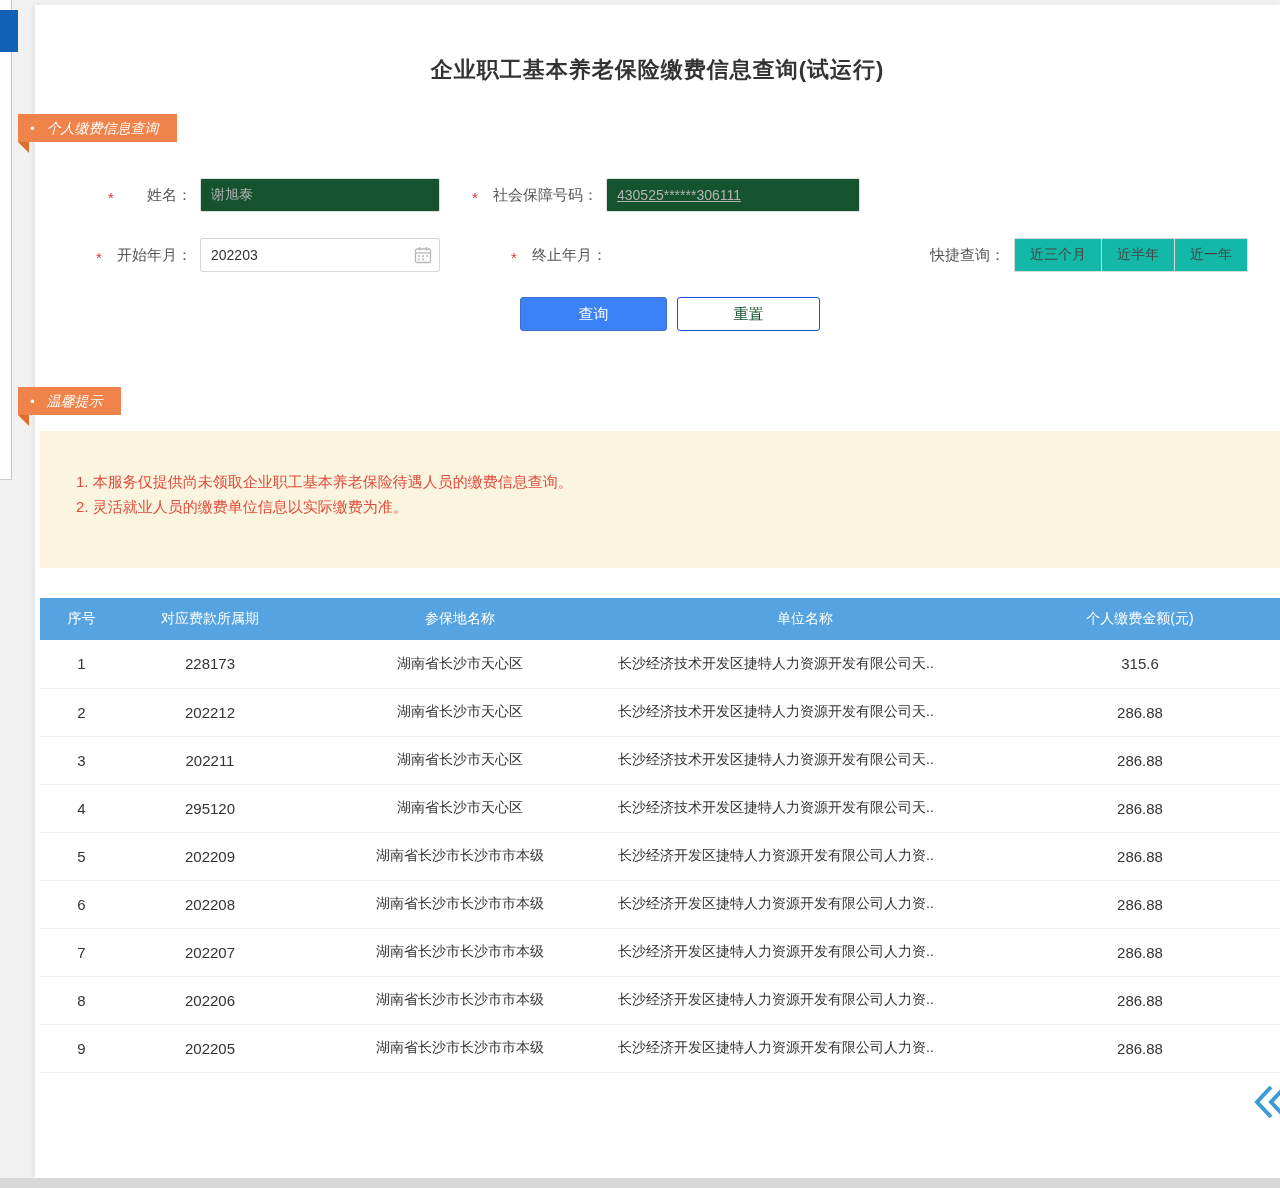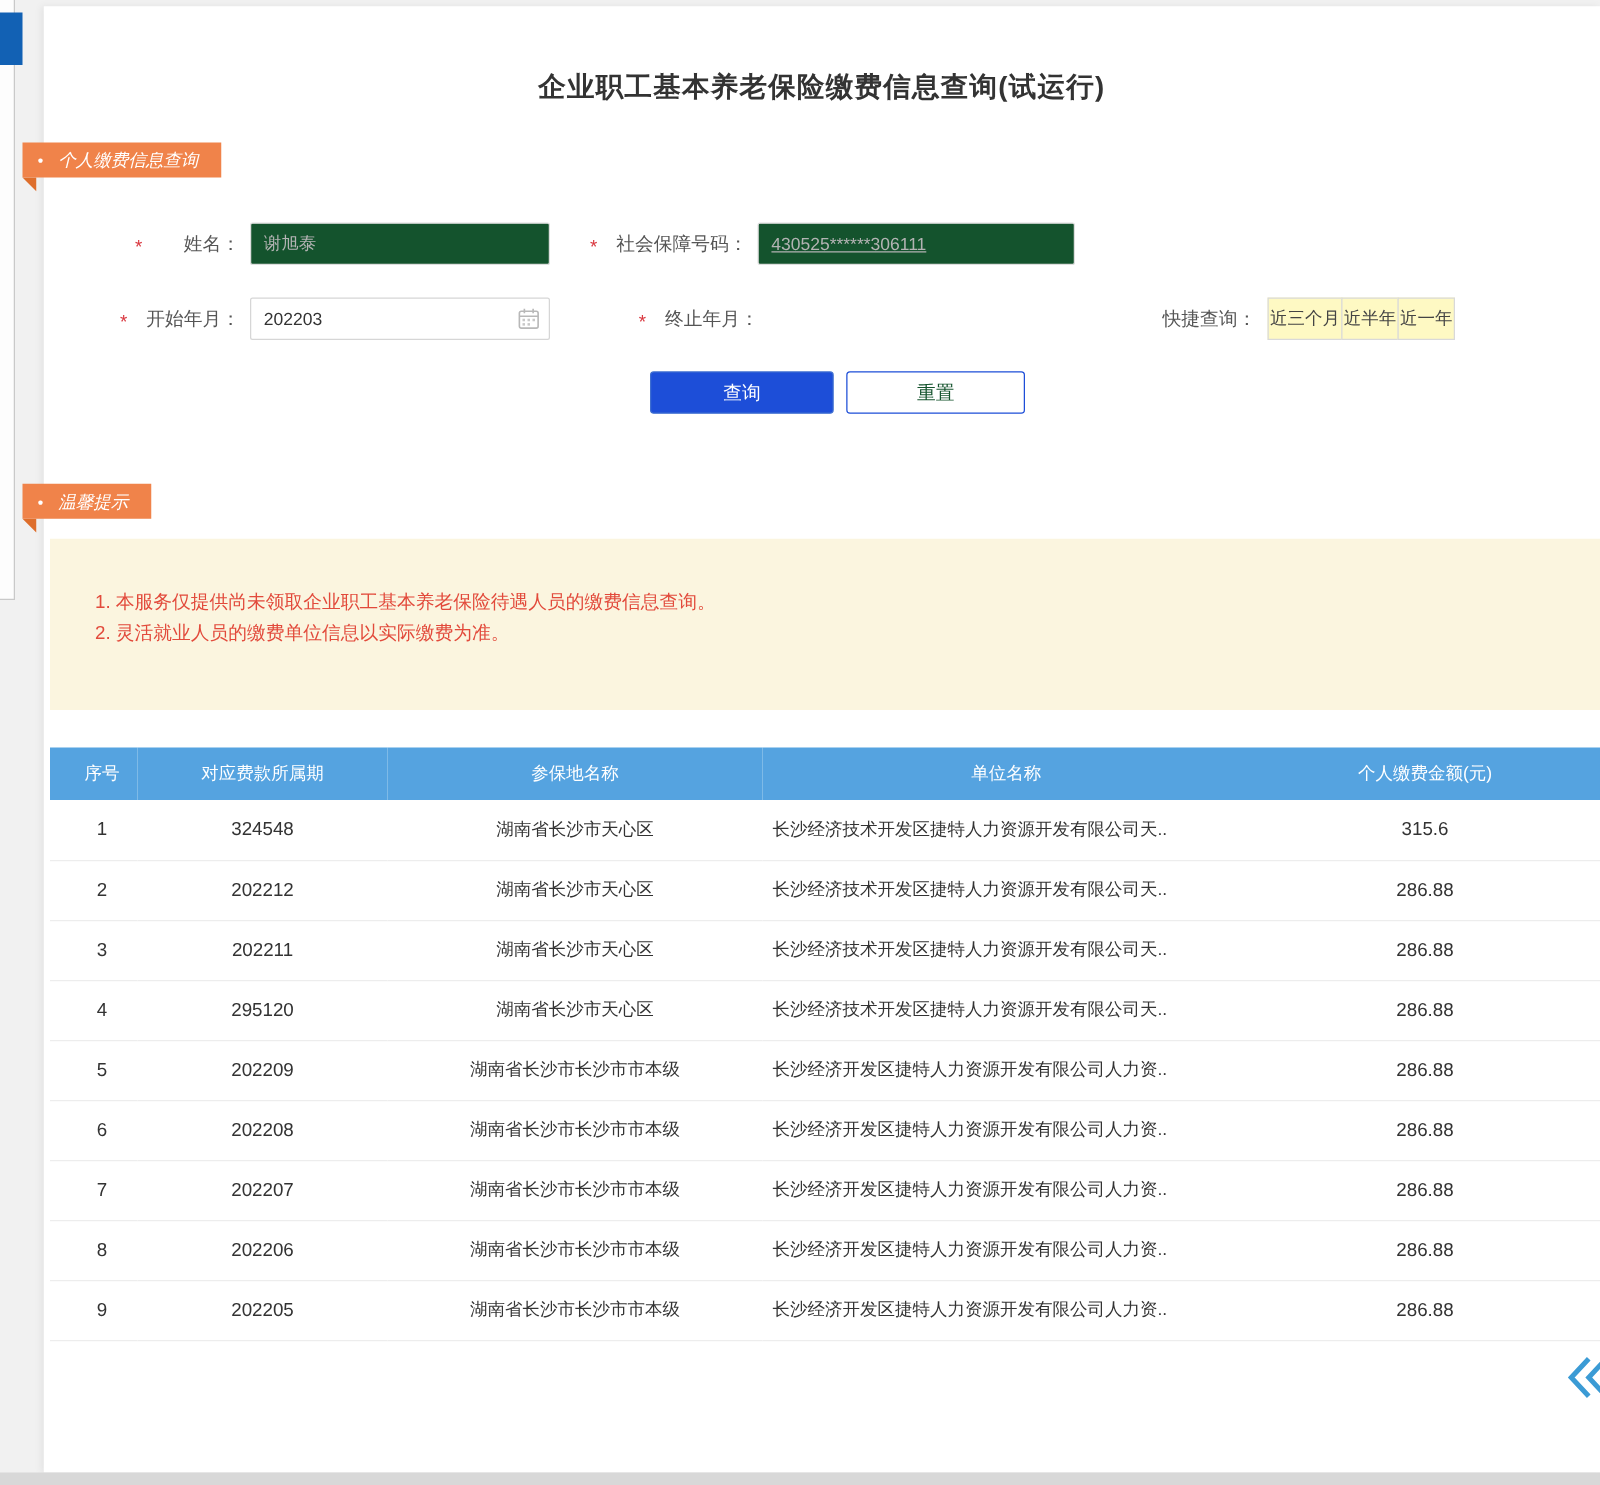--- a/index.html
+++ b/index.html
@@ -24,24 +24,24 @@
 
   .fitem { position:absolute; display:flex; align-items:center; height:34px; }
   .req { color:#d9363e; font-size:15px; margin-right:4px; margin-top:4px; width:10px; text-align:center; }
   .flabel { font-size:15px; color:#555; text-align:right; margin-right:8px; white-space:nowrap; }
   .tbox-wrap { position:relative; }
   .tbox { height:34px; border:1px solid #d6d6d6; border-radius:2px; background:#fff; padding:0 10px; font-size:14px; color:#333; font-family:"Liberation Sans", sans-serif; outline:none; }
   .tbox.disabled { background:#14532d; color:#b3b3b3; border-color:#dedede; }
   .cal-icon { position:absolute; right:7px; top:7px; width:20px; height:20px; }
 
   .qlabel { font-size:15px; color:#555; margin-right:10px; white-space:nowrap; }
-  .qbtn { height:34px; padding:0 1px; background:#fef9c3; border:1px solid #d9d9d9; font-size:14px; color:#444; margin-left:-1px; cursor:pointer; font-family:"Liberation Sans", sans-serif; }
+  .qbtn { height:34px; padding:0 15px; background:#14b8a6; border:1px solid #d9d9d9; font-size:14px; color:#444; margin-left:-1px; cursor:pointer; font-family:"Liberation Sans", sans-serif; }
 
   .btn { position:absolute; top:297px; height:34px; border-radius:3px; font-size:15px; cursor:pointer; font-family:"Liberation Sans", sans-serif; }
-  .btn-primary { left:520px; width:147px; background:#1d4ed8; color:#fff; border:1px solid #3e6ed0;font-family:Liberation Serif, serif; }
+  .btn-primary { left:520px; width:147px; background:#3b82f6; color:#fff; border:1px solid #3e6ed0;font-family:Liberation Serif, serif; }
   .btn-plain { left:677px; width:143px; background:#fff; color:#14532d; border:1px solid #1d4ed8; }
 
   .notice { position:absolute; left:40px; top:431px; width:1240px; height:137px; background:#fbf5df; padding:38px 20px 0 36px; }
   .notice p { font-size:15px; color:#e24a3b; line-height:25px; }
 
   .ptable { position:absolute; left:40px; top:598px; width:1240px; border-collapse:collapse; table-layout:fixed; }
   .ptable thead th { background:#55a3e0; color:#fff; font-weight:normal; font-size:14px; height:42px; text-align:center; }
   .ptable tbody td { height:48px; border-bottom:1px solid #ededed; font-size:15px; color:#333; text-align:center; background:#fff; }
   .c0 { width:70px;padding-left:13px; } .c1 { width:200px; } .c2 { width:300px; } .c3 { width:390px; } .c4 { width:280px; }
   .ptable td.c2 { font-size:14px; }
@@ -119,21 +119,21 @@
         <th class="c0">序号</th>
         <th class="c1">对应费款所属期</th>
         <th class="c2">参保地名称</th>
         <th class="c3">单位名称</th>
         <th class="c4">个人缴费金额(元)</th>
       </tr>
     </thead>
     <tbody>
         <tr>
           <td class="c0">1</td>
-          <td class="c1">324548</td>
+          <td class="c1">228173</td>
           <td class="c2">湖南省长沙市天心区</td>
           <td class="c3">长沙经济技术开发区捷特人力资源开发有限公司天..</td>
           <td class="c4">315.6</td>
         </tr>
         <tr>
           <td class="c0">2</td>
           <td class="c1">202212</td>
           <td class="c2">湖南省长沙市天心区</td>
           <td class="c3">长沙经济技术开发区捷特人力资源开发有限公司天..</td>
           <td class="c4">286.88</td>

